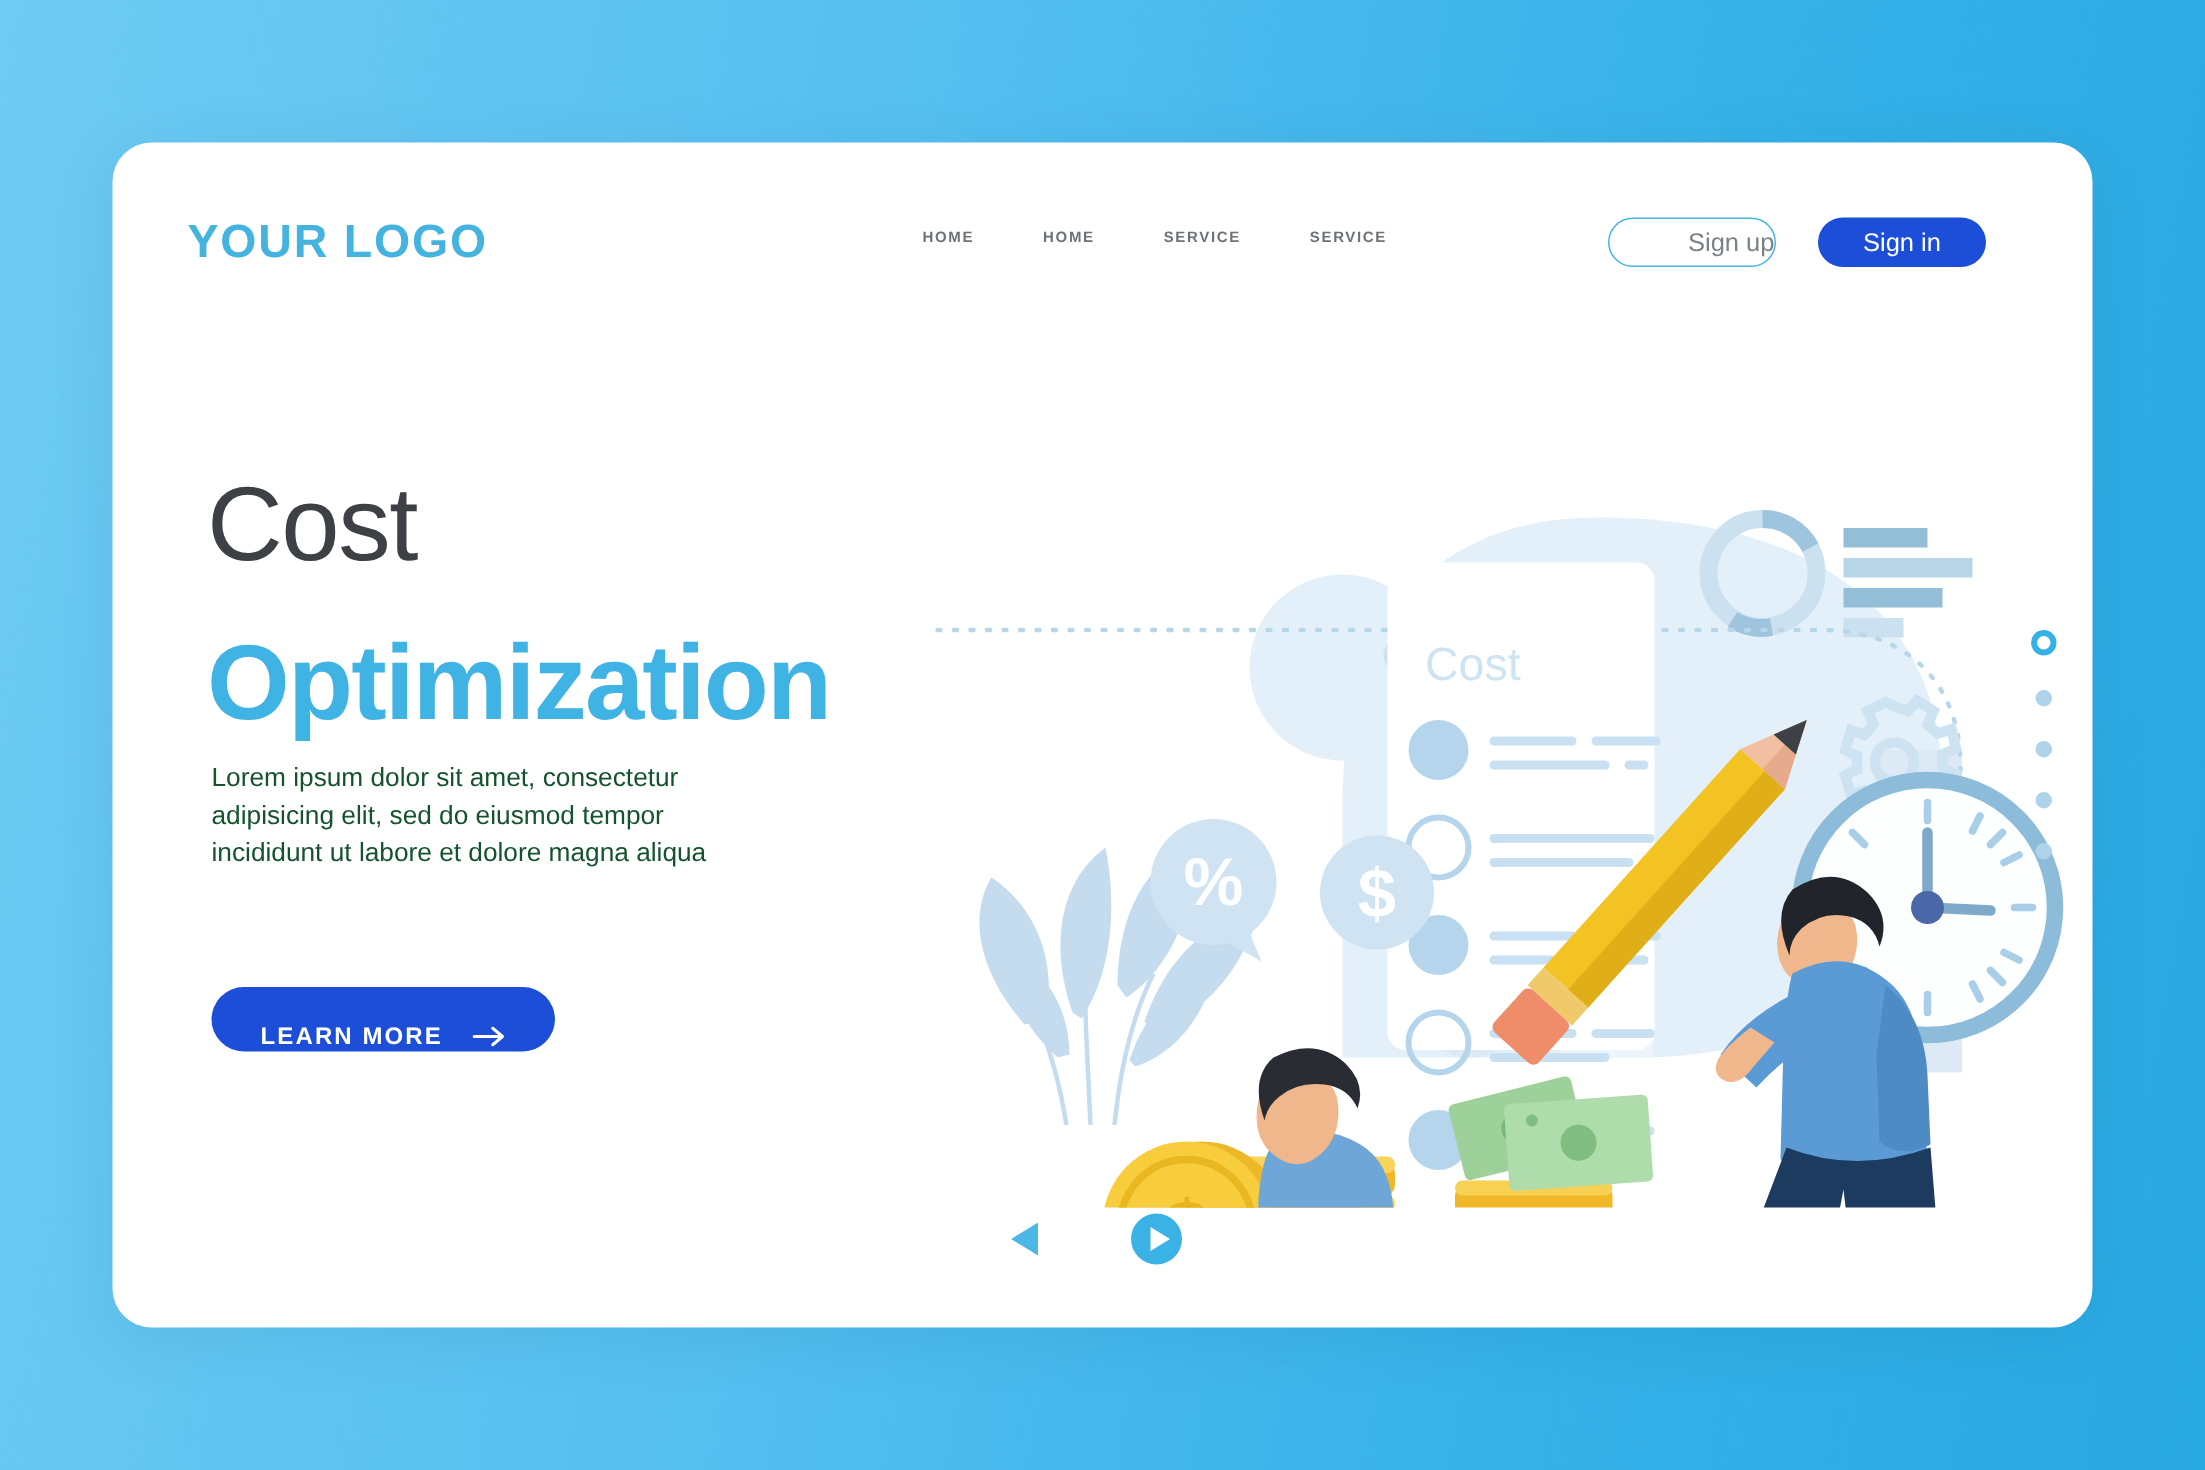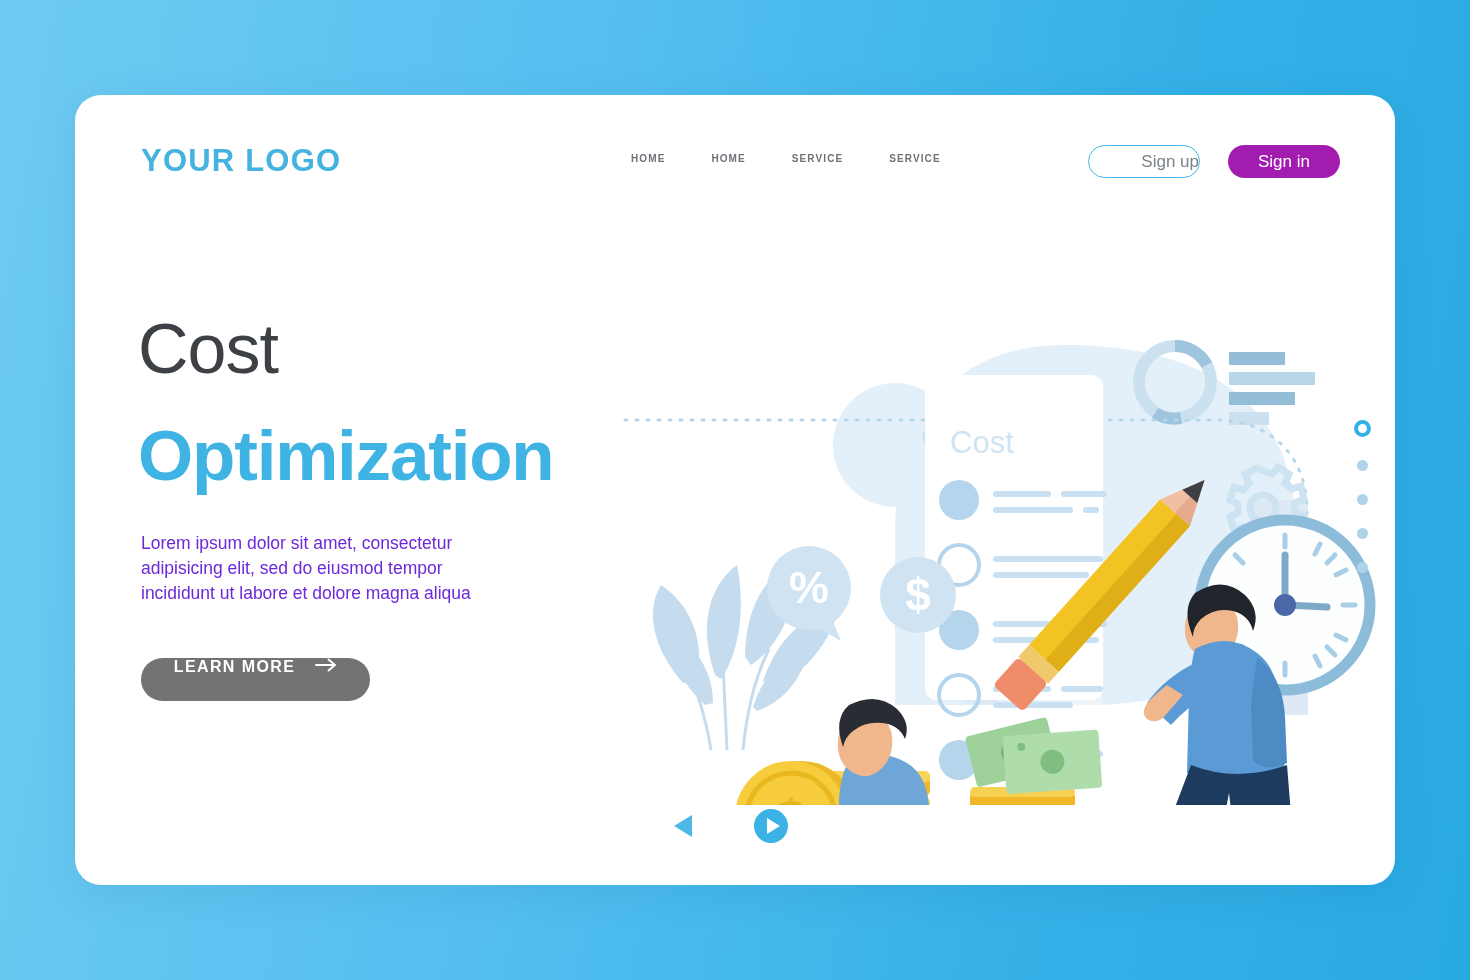--- a/index.html
+++ b/index.html
@@ -13,61 +13,61 @@
 
   .card {
     position:absolute; left:75px; top:95px;
     width:1320px; height:790px;
     background:#ffffff; border-radius:26px;
     box-shadow:0 8px 40px rgba(10,80,120,.10);
     overflow:hidden;
   }
 
   
-  .hdr { position:absolute; left:16px; top:0; width:100%; height:150px;padding-left:38px; }
+  .hdr { position:absolute; left:0; top:0; width:100%; height:150px;padding-left:38px; }
   .logo {
     position:absolute; left:50px; top:48px;
     font-size:31px; font-weight:bold; letter-spacing:1.2px;
     color:#45b3e0;
   }
   .nav { position:absolute; left:540px; top:58px; display:flex; gap:46px; }
   .nav a {
     font-size:10px; font-weight:bold; letter-spacing:1.1px;
     color:#6d7277; text-decoration:none;
   }
   .btn-up {
     position:absolute; left:997px; top:50px;
     width:112px; height:33px; border-radius:17px;
     border:1.6px solid #46b7e3; background:#fff;
     color:#7b8287; font-size:17px; line-height:30px; text-align:right;
   }
   .btn-in {
     position:absolute; left:1137px; top:50px;
     width:112px; height:33px; border-radius:17px;
-    border:none; background:#a21caf;
+    border:none; background:#1d4ed8;
     color:#ffffff; font-size:17px; line-height:33px; text-align:center;
   }
 
   
   .h-top {
     position:absolute; left:63px; top:214px;
     font-size:70px; font-weight:400; color:#3d4145; letter-spacing:-1px;
   }
   .h-bot {
     position:absolute; left:63px; top:296px;
     font-size:71px; font-weight:bold; color:#3fb3e3; letter-spacing:-1.2px;margin-top:24px;
   }
   .lede {
-    position:absolute; left:66px; top:436px; width:380px;
-    font-size:17.5px; line-height:25px; color:#6d28d9;
+    position:absolute; left:66px; top:411px; width:380px;
+    font-size:17.5px; line-height:25px; color:#14532d;
   }
   .cta {
     position:absolute; left:66px; top:563px;
     width:229px; height:43px; border-radius:22px;
-    background:#737373; display:flex; align-items:flex-start;
+    background:#1d4ed8; display:flex; align-items:flex-end;
     justify-content:center; gap:20px; border:none;
   }
   .cta-txt { color:#fff; font-size:16px; font-weight:bold; letter-spacing:1.4px; }
 
   
   .dots { position:absolute; left:1279px; top:325px; display:flex; flex-direction:column; gap:23px; align-items:center; }
   .dot { width:11px; height:11px; border-radius:50%; background:#aed3ea; }
   .dot.on { width:17px; height:17px; border:4.5px solid #35b1e6; background:#fff; }
 
   

